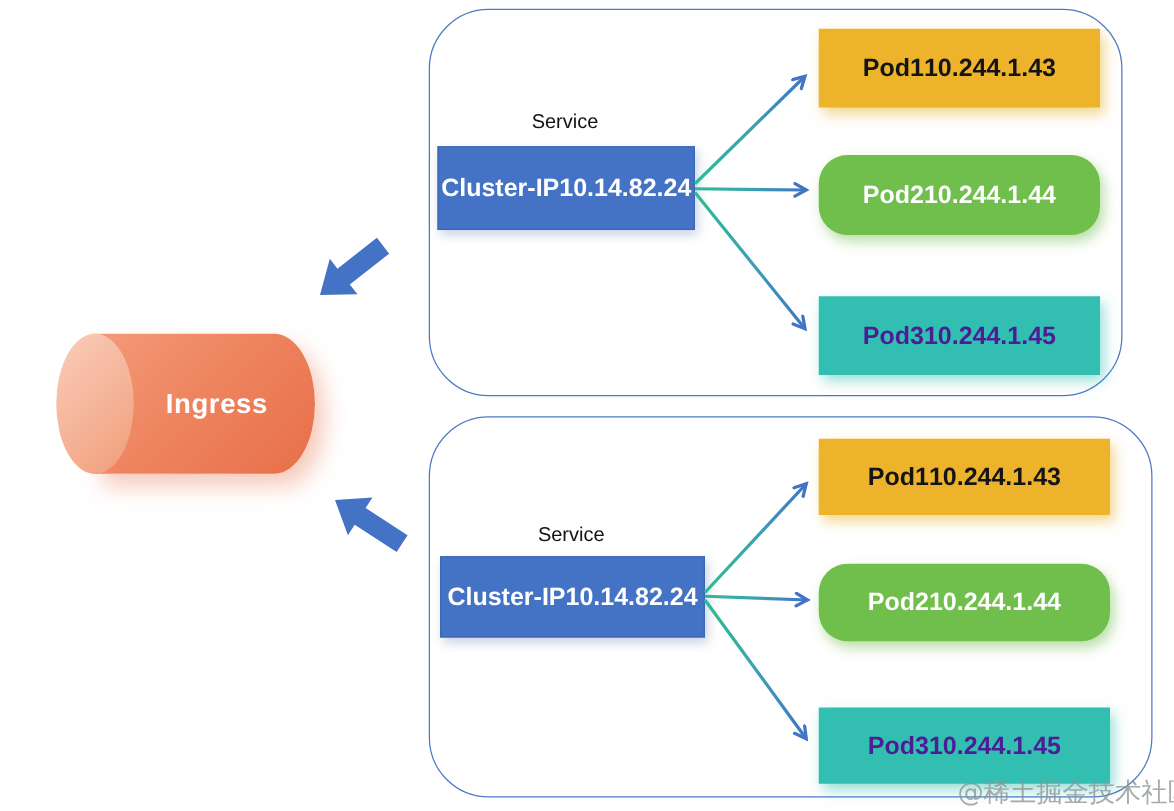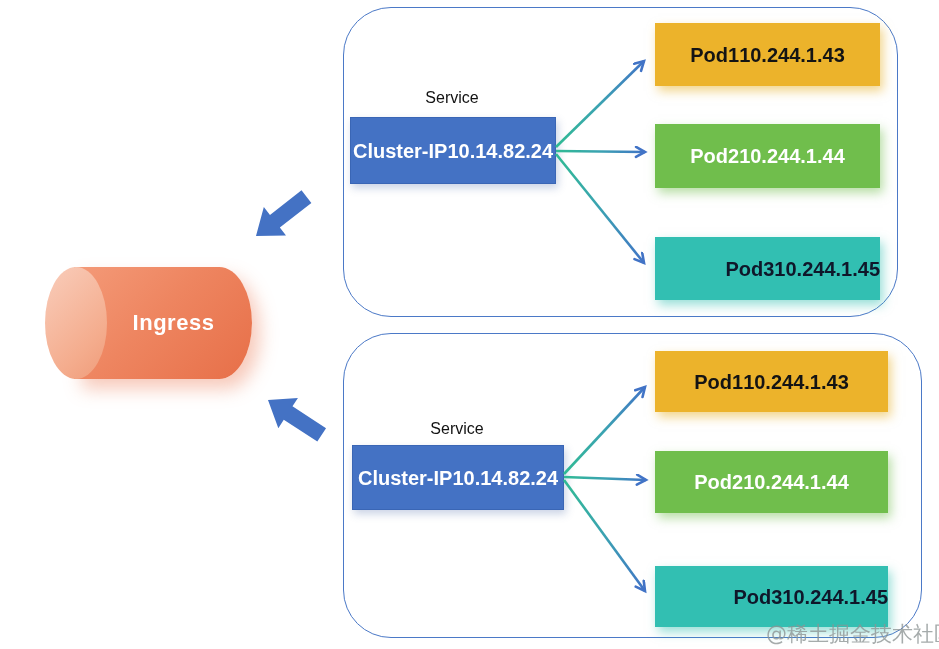--- a/index.html
+++ b/index.html
@@ -27,22 +27,22 @@
   }
   .svc-box.v1{left:350px;top:117px;width:204px;height:65px;}
   .svc-box.v2{left:352px;top:445px;width:210px;height:63px;}
   
   .pod{
     position:absolute;display:flex;flex-direction:row;align-items:center;justify-content:center;
     font-weight:bold;font-size:20px;line-height:1.2;
   }
   .pod .pod-name,.pod .pod-ip{pointer-events:none;}
   .pod.yellow{background:#ecb32b;color:#141414;box-shadow:3px 5px 10px rgba(231,178,43,.55);}
-  .pod.green {background:#70be4c;color:#ffffff;box-shadow:3px 5px 10px rgba(112,190,76,.50);}
-  .pod.teal  {background:#32bfb2;color:#0f172a;box-shadow:3px 5px 10px rgba(50,191,178,.50);justify-content:flex-end;}
+  .pod.green {background:#70be4c;color:#ffffff;box-shadow:3px 5px 10px rgba(112,190,76,.50);border-radius:23px;}
+  .pod.teal  {background:#32bfb2;color:#4c1d95;box-shadow:3px 5px 10px rgba(50,191,178,.50);}
   .pod.t1{left:655px;top:23px; width:225px;height:63px;}
   .pod.t2{left:655px;top:124px;width:225px;height:64px;}
   .pod.t3{left:655px;top:237px;width:225px;height:63px;}
   .pod.b1{left:655px;top:351px;width:233px;height:61px;}
   .pod.b2{left:655px;top:451px;width:233px;height:62px;}
   .pod.b3{left:655px;top:566px;width:233px;height:61px;}
   
   .cyl-body{
     position:absolute;left:74px;top:267px;width:178px;height:112px;
     background:linear-gradient(135deg,#f49a78 0%,#ee8560 45%,#e76f48 100%);

